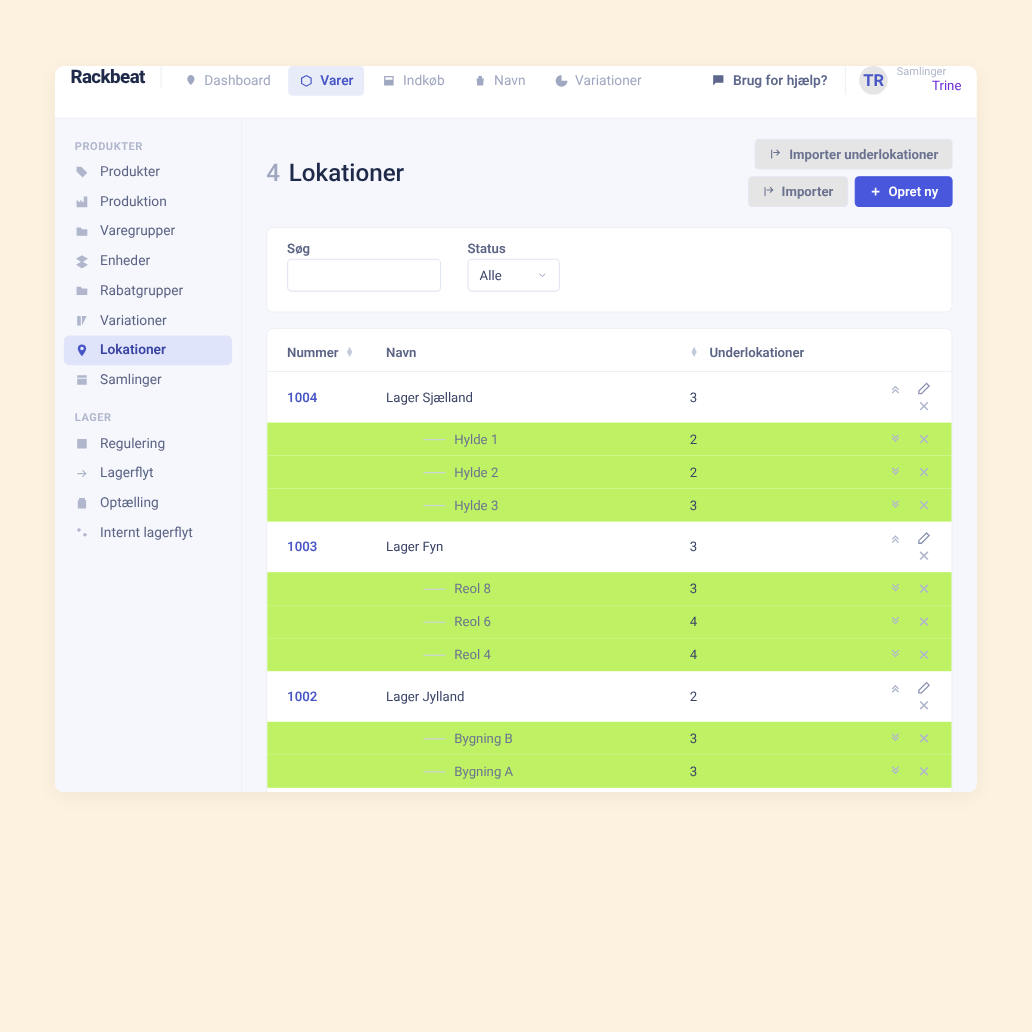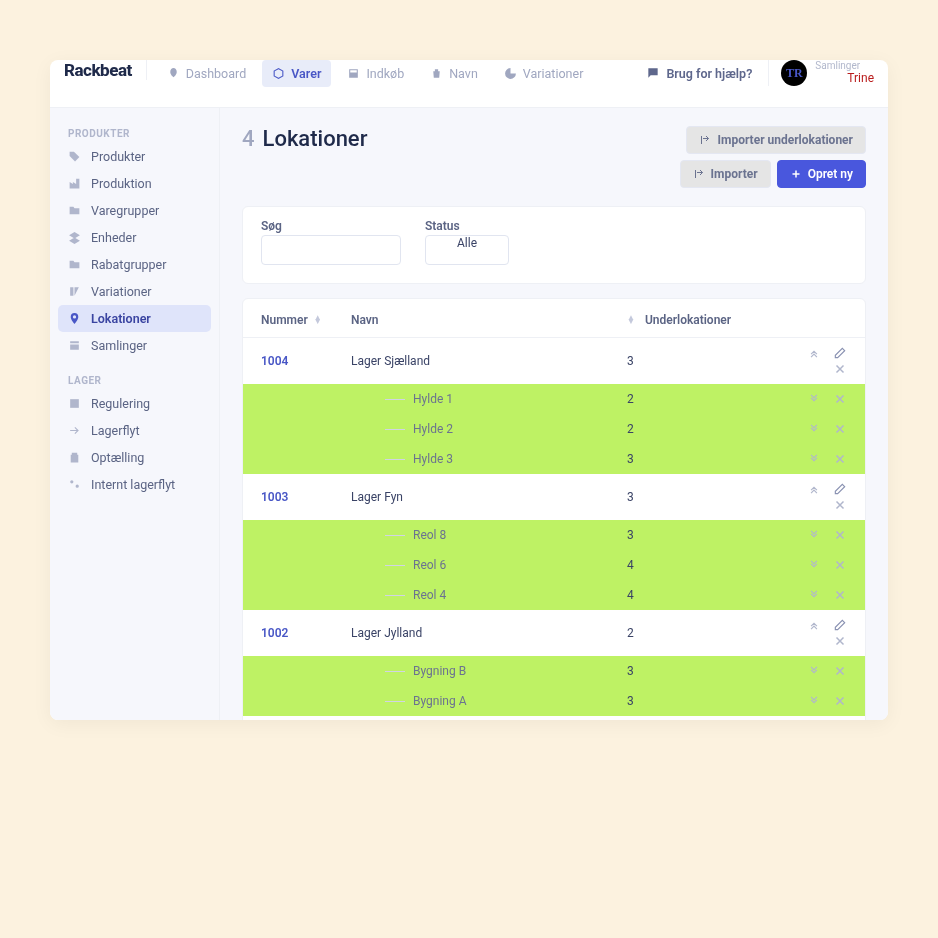--- a/index.html
+++ b/index.html
@@ -41,55 +41,55 @@
   .nav-item {
     display: flex; align-items: center; gap: 6px;
     padding: 6px 10px; border-radius: 4px;
     cursor: pointer;
   }
   .nav-item.active { background: #e8ecf9; color: #4957c6; font-weight:600;}
   .nav-item svg { width: 13px; height: 13px; flex:none; }
   .top-right { margin-left: auto; display: flex; align-items:center; gap:16px;}
   .help { display:flex; align-items:center; gap:6px; color:#5e678c; font-weight:600;}
   .user { display:flex; align-items:center; gap:8px; padding-left:12px; border-left:1px solid #eef0f5;}
-  .avatar { width:26px; height:26px; border-radius:50%; background:#000000; color:#4957c6; font-size:12px; font-weight:700; display:flex; align-items:center; justify-content:center;font-family:Liberation Serif, serif;}
+  .avatar { width:26px; height:26px; border-radius:50%; background:#e5e5e5; color:#4957c6; font-size:15px; font-weight:700; display:flex; align-items:center; justify-content:center;}
   .user-info { line-height:1.15; }
   .user-info .acct { color:#b2b8cc; font-size:10px;}
-  .user-info .name { color:#b91c1c; font-size:12px;margin-left:32px;}
+  .user-info .name { color:#6d28d9; font-size:12px;margin-left:32px;}
   .body { flex:1; display:flex; overflow:hidden; }
   .sidebar {
     width: 170px; background:#f6f7fc; border-right:1px solid #eef0f5;
     padding: 14px 8px; font-size:12.5px; overflow:auto;
   }
   .side-head { color:#b0b6cc; font-size:10px; font-weight:700; letter-spacing:0.5px; padding: 6px 10px 4px;}
   .side-item { display:flex; align-items:center; gap:10px; padding:6px 10px; border-radius:5px; color:#5b6484; cursor:pointer;}
   .side-item.active { background:#dfe4fa; color:#3a44a1; font-weight:600;}
   .side-item svg{ width:13px; height:13px; color:#b0b6cc; flex:none;}
   .side-item.active svg{ color:#4957c6;}
   .main { flex:1; background:#f6f7fc; padding:18px 22px 22px; overflow:auto;}
-  .page-head { display:flex; align-items:flex-start; margin-bottom:18px;}
+  .page-head { display:flex; align-items:center; margin-bottom:18px;}
   .page-title { font-size:22px; color:#1f2a4a; font-weight:500;}
   .page-title .count { color:#a0a7c0; margin-right:8px;}
   .head-actions { margin-left:auto; display:flex; flex-direction:column; align-items:flex-end; gap:6px;}
   .btn-row { display:flex; gap:6px;}
   .btn {
     display:flex; align-items:center; gap:6px;
     background:#e5e5e5; border:1px solid #e4e7f2; border-radius:4px;
     padding:6px 12px; font-size:12px; color:#6b7390; cursor:pointer;font-weight:bold;
   }
   .btn.primary { background:#4957dd; border-color:#4957dd; color:#fff; font-weight:600;}
   .btn svg { width:12px; height:12px;}
   .filter-card { background:#fff; border:1px solid #eef0f5; border-radius:6px; padding:12px 18px 18px; margin:10px 0 14px; display:flex; gap:24px;}
   .field label { display:block; font-size:12px; color:#5b6484; font-weight:600; margin-bottom:2px;}
   .field input, .field .select {
     height:30px; border:1px solid #e1e5f0; border-radius:4px; background:#fff;
     font-size:12px; padding:0 10px; color:#3a4366;
   }
   .field input{ width:140px;}
-  .field .select{ width:84px; display:flex; align-items:center; justify-content:space-between; gap:26px;flex-direction:column;}
+  .field .select{ width:84px; display:flex; align-items:center; justify-content:space-between; gap:26px;}
   .table-card { background:#fff; border:1px solid #eef0f5; border-radius:6px; padding:4px 0 0; font-size:12px; color:#3a4366;}
   .thead, .row { display:grid; grid-template-columns: 90px 1fr 140px 80px; align-items:center;}
   .thead { padding:10px 18px; color:#5b6484; font-weight:600; border-bottom:1px solid #eef0f5;}
   .th { display:flex; align-items:center; gap:6px;}
   .sorter { display:flex; flex-direction:column; line-height:0.5; color:#c4c9dc; font-size:8px;}
   .row { padding:8px 18px; }
   .row.sub { background:#bef264;}
   .row .num { color:#4957c6; font-weight:600;}
   .row .name { display:flex; align-items:center; gap:8px;}
   .row.sub .name { padding-left:34px; color:#6b7390;}

